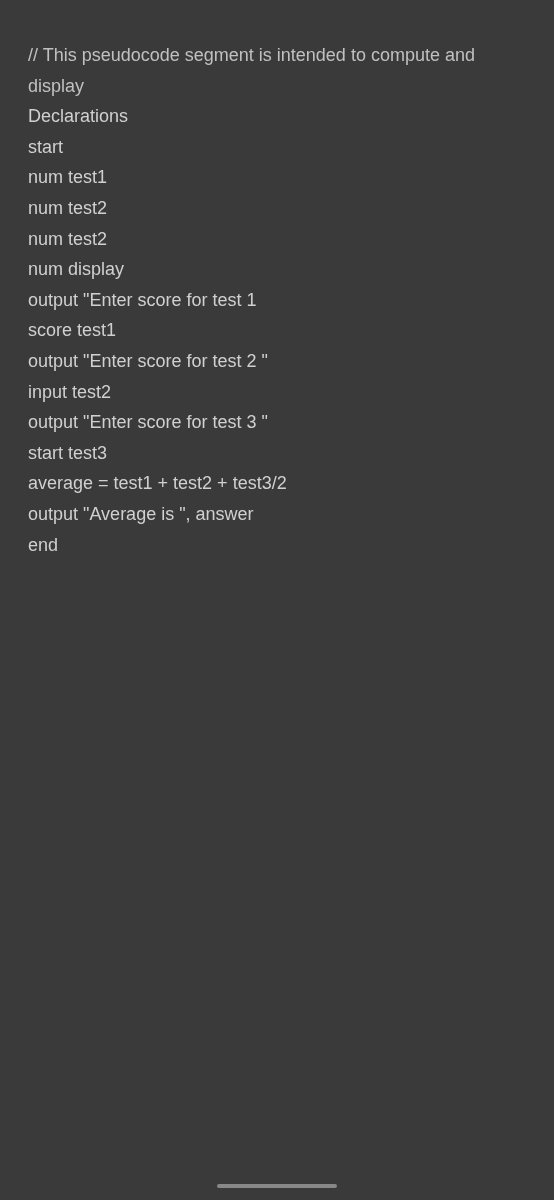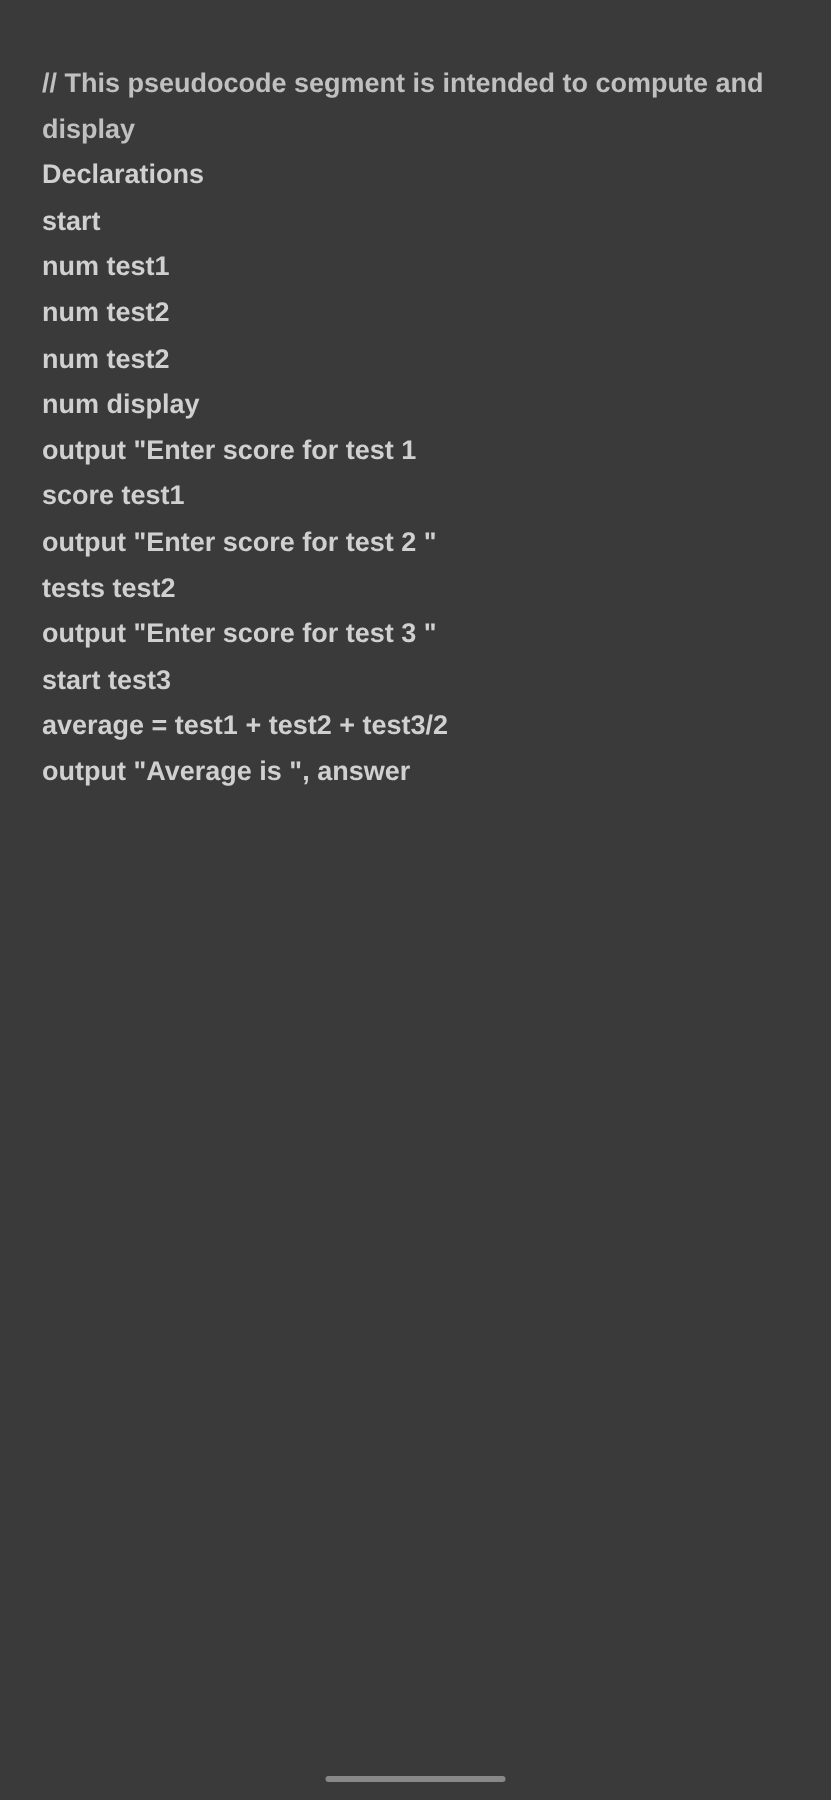--- a/index.html
+++ b/index.html
@@ -24,21 +24,21 @@
       flex: 1;
       line-height: 1.7;
     }
 
     .code-line {
       display: block;
       white-space: pre-wrap;
       word-break: break-word;
       font-size: 18px;
       color: #d0d0d0;
-      font-weight: 700;
+      font-weight: 400;
     }
 
     .code-line.comment {
       color: #c0c0c0;
     }
 
     .bottom-bar {
       height: 20px;
       display: flex;
       justify-content: center;
@@ -60,22 +60,23 @@
   <span class="code-line comment">// This pseudocode segment is intended to compute and display</span>
   <span class="code-line">Declarations</span>
   <span class="code-line">start</span>
   <span class="code-line">num test1</span>
   <span class="code-line">num test2</span>
   <span class="code-line">num test2</span>
   <span class="code-line">num display</span>
   <span class="code-line">output "Enter score for test 1</span>
   <span class="code-line">score test1</span>
   <span class="code-line">output "Enter score for test 2 "</span>
-  <span class="code-line">tests test2</span>
+  <span class="code-line">input test2</span>
   <span class="code-line">output "Enter score for test 3 "</span>
   <span class="code-line">start test3</span>
   <span class="code-line">average = test1 + test2 + test3/2</span>
   <span class="code-line">output "Average is ", answer</span>
+  <span class="code-line">end</span>
 </div>
 
 <div class="bottom-bar">
   <div class="home-indicator"></div>
 </div>
 
 </body></html>

